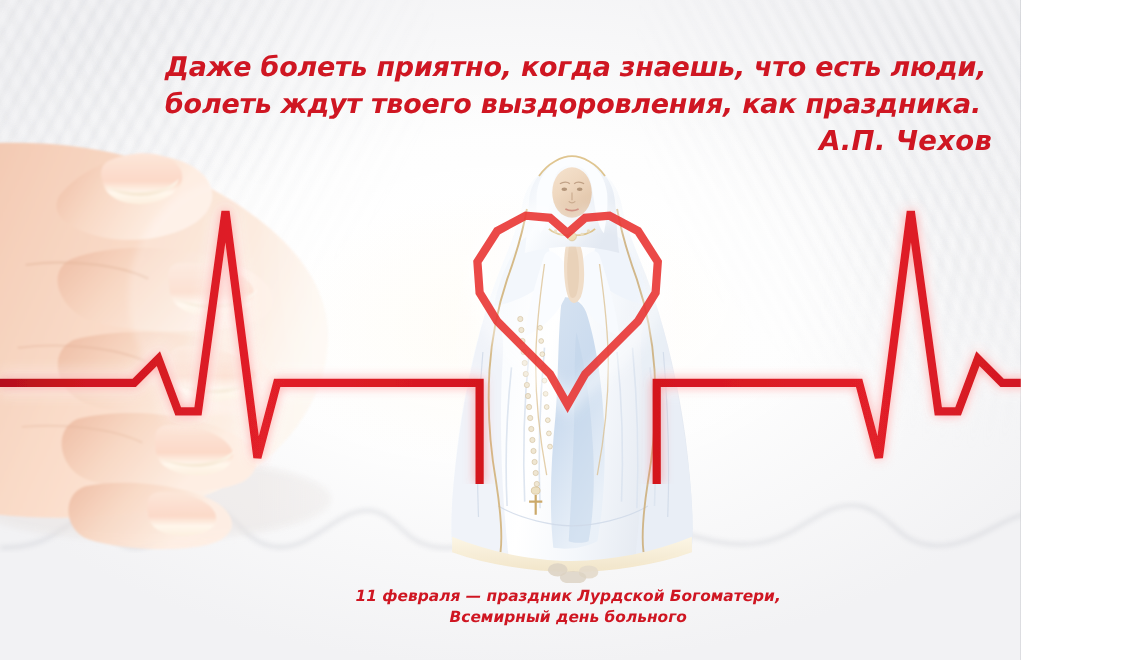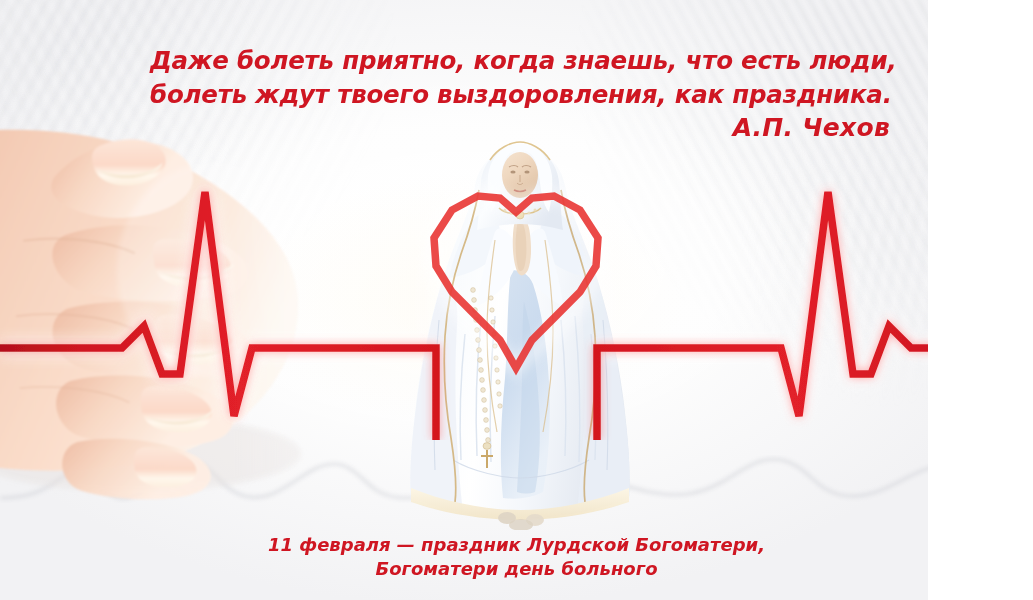--- a/index.html
+++ b/index.html
@@ -91,35 +91,35 @@
     position:absolute;left:150px;top:44px;width:740px;
     text-align:right;
     font-family:"DejaVu Sans", sans-serif;
     font-weight:bold;font-style:italic;
     font-size:24.5px;line-height:1.38;
     letter-spacing:-0.2px;
     color:#cf1622;
   }
   .quote .ln{display:block;white-space:nowrap;}
   .author{
-    position:absolute;left:150px;top:113px;width:740px;
+    position:absolute;left:162px;top:113px;width:740px;
     text-align:right;
     font-family:"DejaVu Sans", sans-serif;
     font-weight:bold;font-style:italic;
     font-size:25px;
     color:#cf1622;
     letter-spacing:.3px;
   }
 
   .footer{
     position:absolute;left:0;top:533px;width:1033px;
     text-align:center;
     font-family:"DejaVu Sans", sans-serif;
     font-weight:bold;font-style:italic;
-    font-size:18px;line-height:1.35;
+    font-size:14px;line-height:1.35;
     color:#cf1622;
   }
   .footer .ln{display:block;}
 </style>
 </head>
 <body>
 
 <div id="poster">
 
   <div class="bg-base"></div>
@@ -513,16 +513,16 @@
   </svg>
 
   <div class="quote">
     <span class="ln">Даже болеть приятно, когда знаешь, что есть люди,</span>
     <span class="ln">болеть ждут твоего выздоровления, как праздника.</span>
   </div>
   <div class="author">А.П.  Чехов</div>
 
   <div class="footer">
     <span class="ln">11 февраля — праздник Лурдской Богоматери,</span>
-    <span class="ln">Богоматери день больного</span>
+    <span class="ln">Всемирный день больного</span>
   </div>
 
 </div>
 
 </body></html>

